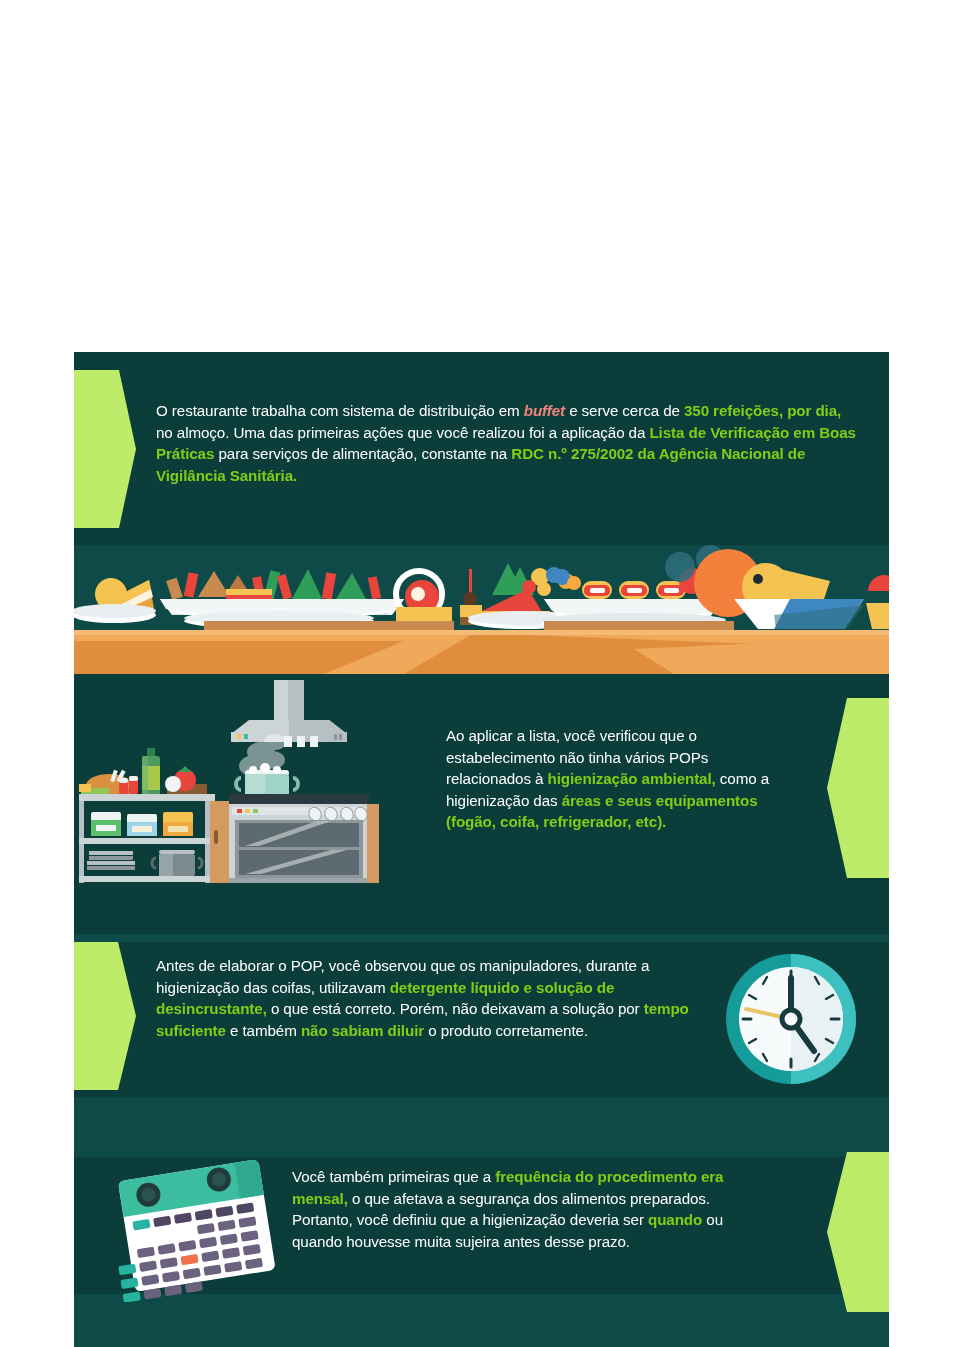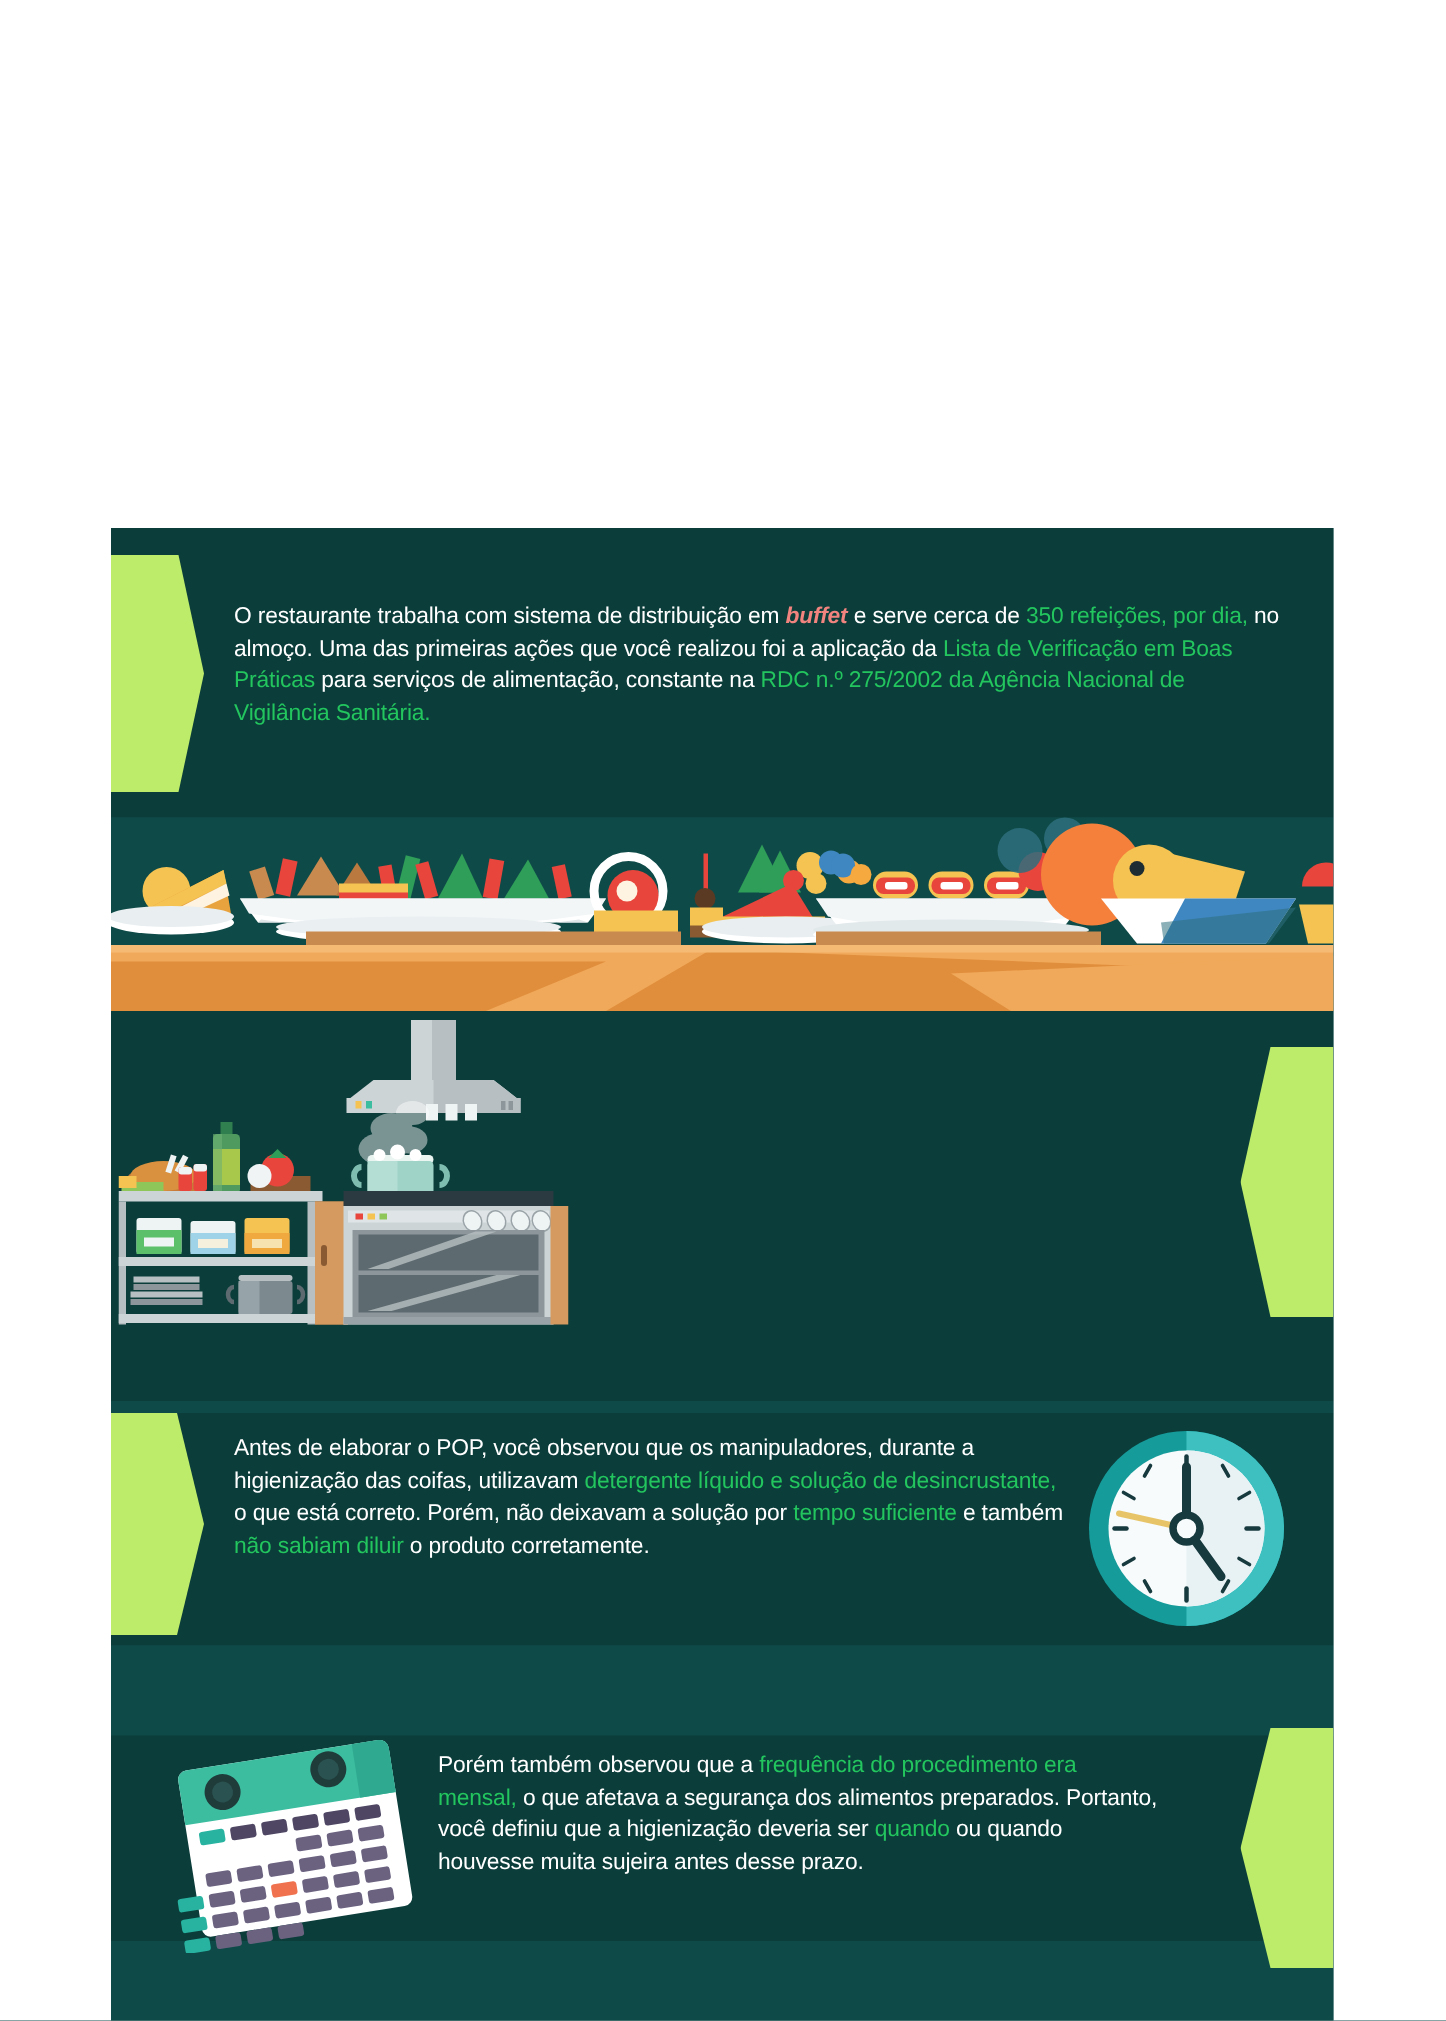--- a/index.html
+++ b/index.html
@@ -21,21 +21,21 @@
 
   
   .chev{position:absolute;width:62px;}
   .chev svg{display:block;width:100%;height:100%;}
 
   
   .txt{
     position:absolute;color:#ffffff;
     font-size:15.2px;line-height:21.5px;letter-spacing:-0.1px;
   }
-  .txt b{color:#22c55e;font-weight:normal;}
+  .txt b{color:#84cc16;font-weight:bold;}
   .txt i{color:#f1847e;font-weight:bold;}
 
   
   .ill{position:absolute;}
   .ill svg{display:block;}
 </style>
 </head>
 <body>
 
 <div id="page">
@@ -308,20 +308,21 @@
         <rect x="288" y="124" width="12" height="79" fill="#d49a5f"></rect>
       </svg>
     </div>
 
     <div class="chev" style="left:753px;top:346px;width:62px;height:180px;">
       <svg viewBox="0 0 62 180" preserveAspectRatio="none" aria-hidden="true">
         <polygon points="62,0 20,0 0,90 20,180 62,180" fill="#bdec6a"></polygon>
       </svg>
     </div>
 
+    <div class="txt" style="left:372px;top:373px;width:330px;"><span>Ao aplicar a lista, você verificou que o estabelecimento não tinha vários POPs relacionados à </span><b>higienização ambiental,</b><span> como a higienização das </span><b>áreas e seus equipamentos (fogão, coifa, refrigerador, etc).</b></div>
 
     <div class="chev" style="left:0;top:590px;width:62px;height:148px;">
       <svg viewBox="0 0 62 148" preserveAspectRatio="none" aria-hidden="true">
         <polygon points="0,0 44,0 62,74 44,148 0,148" fill="#bdec6a"></polygon>
       </svg>
     </div>
 
     <div class="txt" style="left:82px;top:603px;width:560px;"><span>Antes de elaborar o POP, você observou que os manipuladores, durante a higienização das coifas, utilizavam </span><b>detergente líquido e solução de desincrustante,</b><span> o que está correto. Porém, não deixavam a solução por </span><b>tempo suficiente</b><span> e também </span><b>não sabiam diluir</b><span> o produto corretamente.</span></div>
 
     <div class="ill" style="left:645px;top:595px;width:145px;height:145px;">
@@ -417,16 +418,16 @@
         </g>
       </svg>
     </div>
 
     <div class="chev" style="left:753px;top:800px;width:62px;height:160px;">
       <svg viewBox="0 0 62 160" preserveAspectRatio="none" aria-hidden="true">
         <polygon points="62,0 20,0 0,80 20,160 62,160" fill="#bdec6a"></polygon>
       </svg>
     </div>
 
-    <div class="txt" style="left:218px;top:814px;width:480px;"><span>Porém também observou que a </span><b>frequência do procedimento era mensal,</b><span> o que afetava a segurança dos alimentos preparados. Portanto, você definiu que a higienização deveria ser </span><b>quando</b><span> ou quando houvesse muita sujeira antes desse prazo.</span></div>
+    <div class="txt" style="left:218px;top:814px;width:480px;"><span>Você também primeiras que a </span><b>frequência do procedimento era mensal,</b><span> o que afetava a segurança dos alimentos preparados. Portanto, você definiu que a higienização deveria ser </span><b>quando</b><span> ou quando houvesse muita sujeira antes desse prazo.</span></div>
 
   </div>
 </div>
 
 </body></html>

